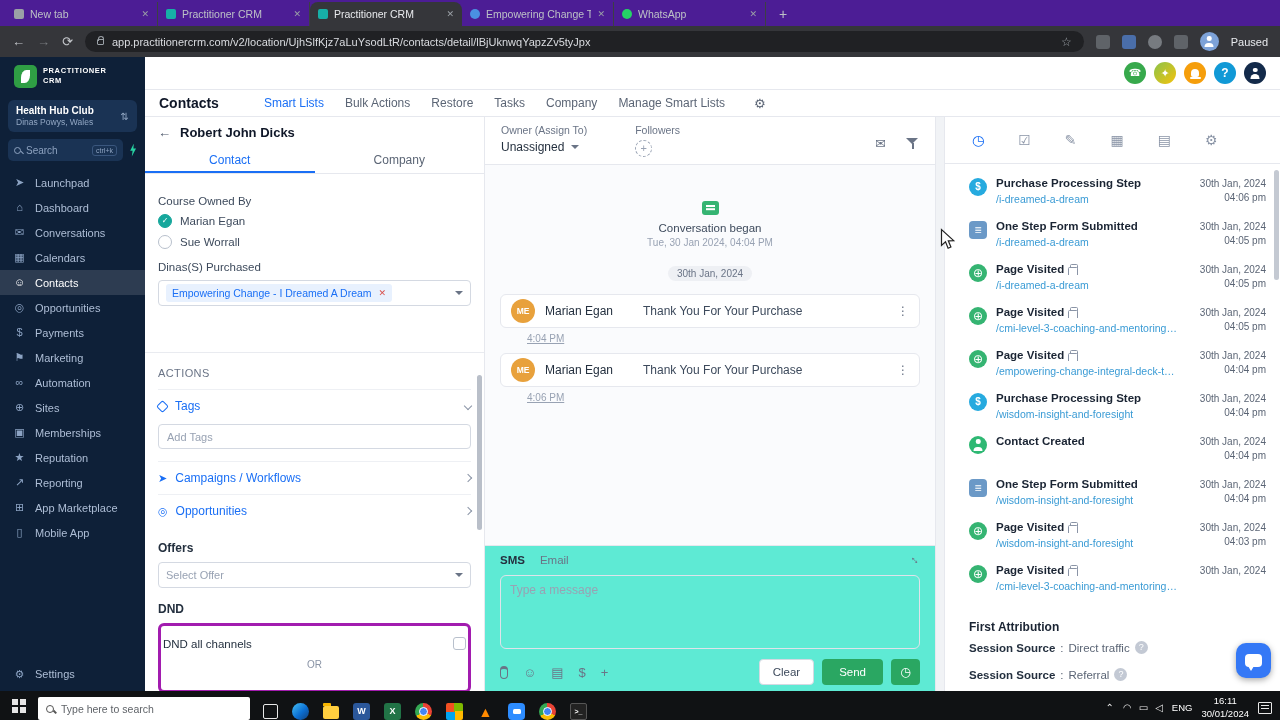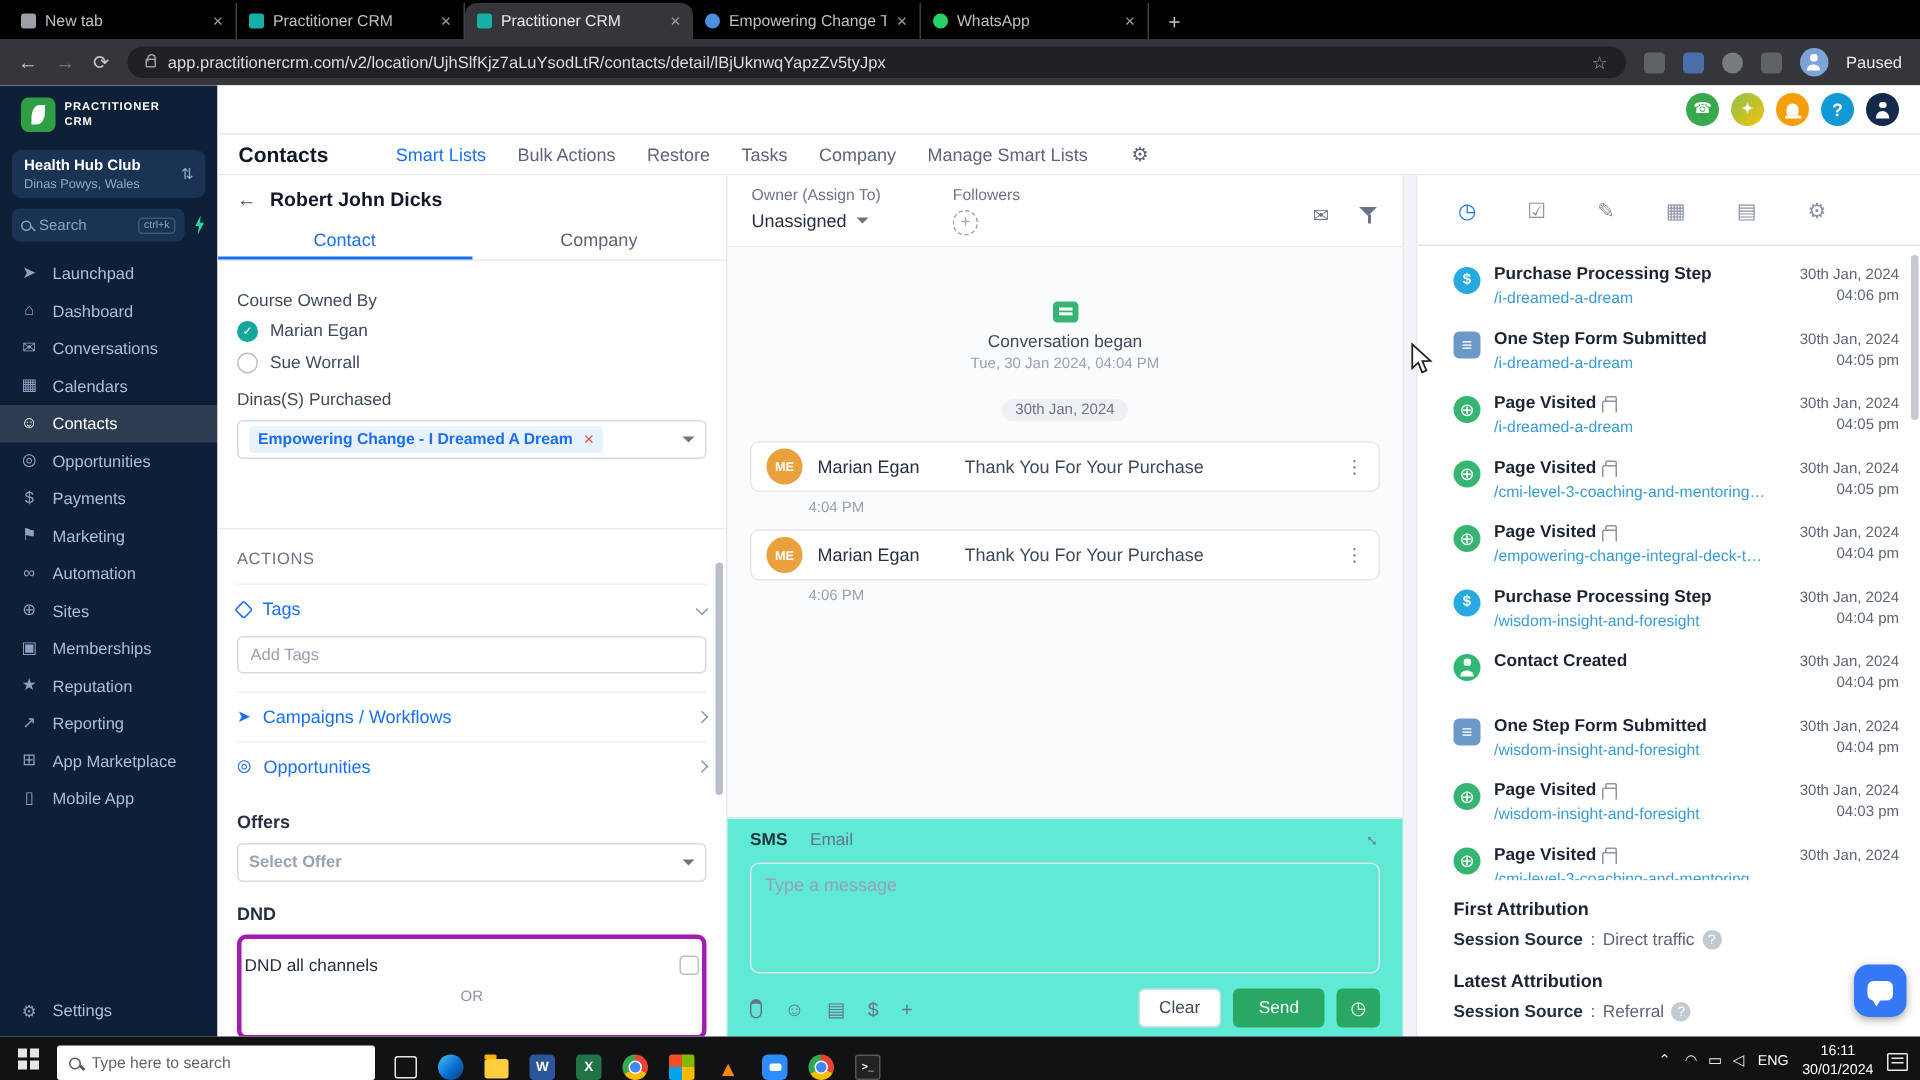--- a/index.html
+++ b/index.html
@@ -1,20 +1,20 @@
 <!DOCTYPE html>
 <html><head>
 <meta charset="utf-8">
 <style>
 *{margin:0;padding:0;box-sizing:border-box;}
 body{background:#444;font-family:"Liberation Sans","DejaVu Sans",sans-serif;}
 .screen{position:relative;width:1280px;height:720px;overflow:hidden;background:#fff;font-family:"Liberation Sans","DejaVu Sans",sans-serif;}
 
 
-.tabstrip{position:absolute;top:0;left:0;width:100%;height:26px;background:#000000;display:flex;align-items:flex-end;padding-left:6px;}
+.tabstrip{position:absolute;top:0;left:0;width:100%;height:26px;background:#4c1d95;display:flex;align-items:flex-end;padding-left:6px;}
 .tabs{display:flex;align-items:flex-end;}
 .tab{width:152px;height:24px;display:flex;align-items:center;gap:6px;padding:0 8px;color:#bdc1c6;font-size:10.5px;border-right:1px solid #3c4043;cursor:default;}
 .tab.active{background:#35363a;color:#e8eaed;border-radius:8px 8px 0 0;border-right:none;}
 .tab-title{flex:1;white-space:nowrap;overflow:hidden;}
 .tab-close{font-size:9px;flex:none;color:#9aa0a6;}
 .fav{width:10px;height:10px;border-radius:2px;flex:none;background:#9aa0a6;}
 .fav-crm{background:#17b0a7;}
 .fav-page{background:#4a90e2;border-radius:50%;}
 .fav-whatsapp{background:#25d366;border-radius:50%;}
 .newtab-btn{width:22px;height:22px;color:#bdc1c6;font-size:14px;display:flex;align-items:center;justify-content:center;margin:0 0 1px 6px;}
@@ -95,21 +95,21 @@
 .cc-scroll{position:absolute;top:57px;bottom:0;left:0;right:0;padding:9px 13px;overflow:hidden;}
 .chev{width:6px;height:6px;border-right:1.6px solid currentColor;border-bottom:1.6px solid currentColor;display:inline-block;flex:none;}
 .chev-d{transform:rotate(45deg);}
 .chev-r{transform:rotate(-45deg);}
 .sec-link{color:#1a6ff5;font-size:12px;display:flex;align-items:center;gap:8px;}
 .lbl{font-size:11.5px;color:#3d4a5c;margin:12px 0 7px;}
 .radio-row{display:flex;align-items:center;gap:8px;margin:7px 0;font-size:11.5px;color:#3d4a5c;}
 .radio{width:14px;height:14px;border-radius:50%;border:1.5px solid #b8c0cc;flex:none;display:flex;align-items:center;justify-content:center;background:#fff;}
 .radio.checked{background:#16a79c;border-color:#16a79c;}
 .radio.checked::after{content:"✓";color:#fff;font-size:8px;line-height:1;}
-.select-box{border:1px solid #d4d9e2;border-radius:4px;min-height:26px;display:flex;align-items:center;padding:2px 7px;justify-content:space-between;gap:6px;font-weight:bold;}
+.select-box{border:1px solid #d4d9e2;border-radius:4px;min-height:26px;display:flex;align-items:center;padding:2px 7px;justify-content:space-between;gap:6px;}
 .chip{background:#e8f1fe;color:#1a6ff5;font-size:10.5px;border-radius:3px;padding:3px 6px;display:flex;gap:7px;align-items:center;white-space:nowrap;overflow:hidden;}
 .chip-x{color:#d9534f;font-size:9px;}
 .caret{width:0;height:0;border-left:4px solid transparent;border-right:4px solid transparent;border-top:4px solid #6a7486;flex:none;}
 .divider{height:1px;background:#e9ebf0;margin:14px -13px;}
 .actions-h{font-size:11px;color:#6a7486;letter-spacing:.4px;margin:2px 0 10px;}
 .cc-row{display:flex;align-items:center;gap:8px;padding:9px 0;border-top:1px solid #eef0f4;color:#1a6ff5;font-size:12px;}
 .cc-row .chev{margin-left:auto;color:#8a94a6;}
 .tag-ic{width:9px;height:9px;border:1.6px solid currentColor;border-radius:2px;transform:rotate(45deg);position:relative;flex:none;}
 .row-glyph{font-size:11px;line-height:1;flex:none;}
 .cc-input{width:100%;border:1px solid #d4d9e2;border-radius:4px;height:25px;padding:0 8px;font-size:11px;color:#3d4a5c;outline:none;margin:2px 0 12px;font-family:inherit;}
@@ -138,21 +138,21 @@
 .began-ic::after{content:"";position:absolute;left:4px;top:4px;width:9px;height:1.8px;background:#fff;box-shadow:0 3.2px 0 #fff;}
 .began-t{font-size:11.5px;color:#3d4a5c;}
 .began-time{font-size:10px;color:#98a2b3;margin-top:3px;}
 .date-pill{display:inline-block;background:#eef0f4;color:#6a7486;font-size:10px;border-radius:9px;padding:2px 9px;margin:18px auto 8px;}
 .msg-wrap{margin:5px 15px 0;}
 .msg-card{background:#fff;border:1px solid #e6e8ee;border-radius:6px;height:34px;display:flex;align-items:center;padding:0 10px;gap:10px;}
 .msg-av{width:24px;height:24px;border-radius:50%;background:#e8a13c;color:#fff;font-size:8.5px;font-weight:bold;display:flex;align-items:center;justify-content:center;flex:none;}
 .msg-sender{width:88px;font-size:12px;color:#24303f;flex:none;white-space:nowrap;overflow:hidden;}
 .msg-subject{flex:1;font-size:12px;color:#3d4a5c;white-space:nowrap;overflow:hidden;}
 .msg-dots{color:#6a7486;font-size:12px;}
-.msg-time{font-size:10px;color:#98a2b3;margin:5px 0 9px 39px;}
+.msg-time{font-size:10px;color:#98a2b3;margin:5px 0 9px 27px;text-decoration:underline;}
 .composer{height:146px;border-top:1px solid #e6e8ee;padding:8px 15px;position:relative;background:#5eead4;}
 .comp-tabs{display:flex;gap:15px;font-size:11.5px;color:#6a7486;}
 .comp-tab.active{color:#24303f;font-weight:bold;}
 .expand{position:absolute;right:13px;top:7px;color:#6a7486;transform:rotate(45deg);font-size:12px;line-height:1;}
 .comp-box{margin-top:9px;height:74px;border:1px solid #dfe3ea;border-radius:6px;padding:7px 9px;}
 .comp-box textarea{width:100%;height:100%;border:none;outline:none;resize:none;font-size:12px;color:#3d4a5c;font-family:inherit;background:transparent;}
 .comp-box textarea::placeholder{color:#98a2b3;}
 .comp-toolbar{display:flex;align-items:center;gap:15px;margin-top:10px;color:#6a7486;}
 .tool-g{font-size:13px;line-height:1;}
 .clip{width:8px;height:13px;border:1.6px solid currentColor;border-radius:4px;border-top-width:3px;}
@@ -733,21 +733,20 @@
             </div>
             </div>
           <div class="attrib">
             <div class="attrib-h">First Attribution</div>
             <div class="attrib-row">
               <span class="attrib-k">Session Source</span>
               <span>:</span>
               <span>Direct traffic</span>
               <span class="q-ic">?</span>
             </div>
-            <div class="attrib-h">Latest Attribution</div>
             <div class="attrib-row" style="margin-bottom:4px;">
               <span class="attrib-k">Session Source</span>
               <span>:</span>
               <span>Referral</span>
               <span class="q-ic">?</span>
             </div>
           </div>
           <div class="act-scrollbar"></div>
         </div>
 

